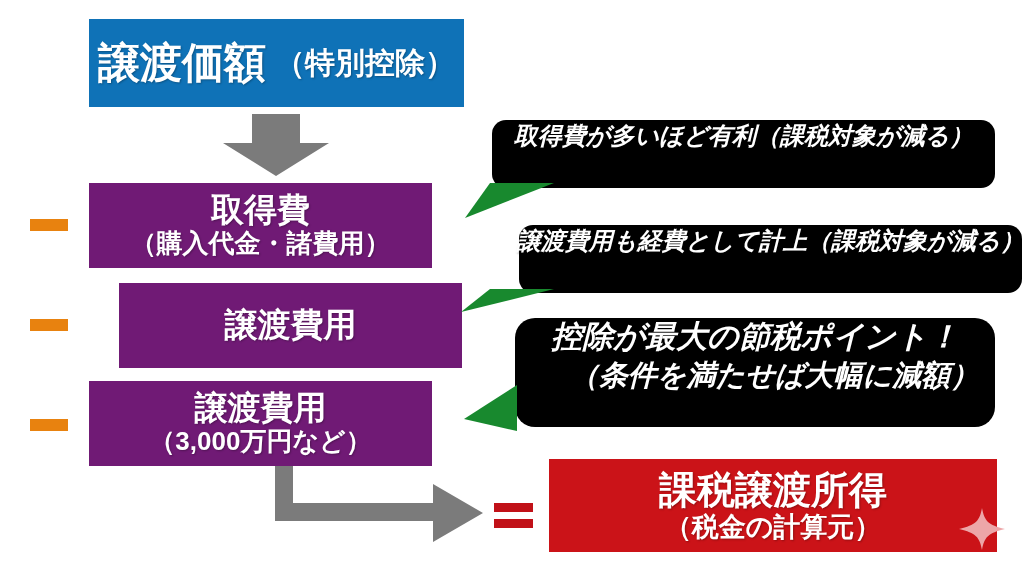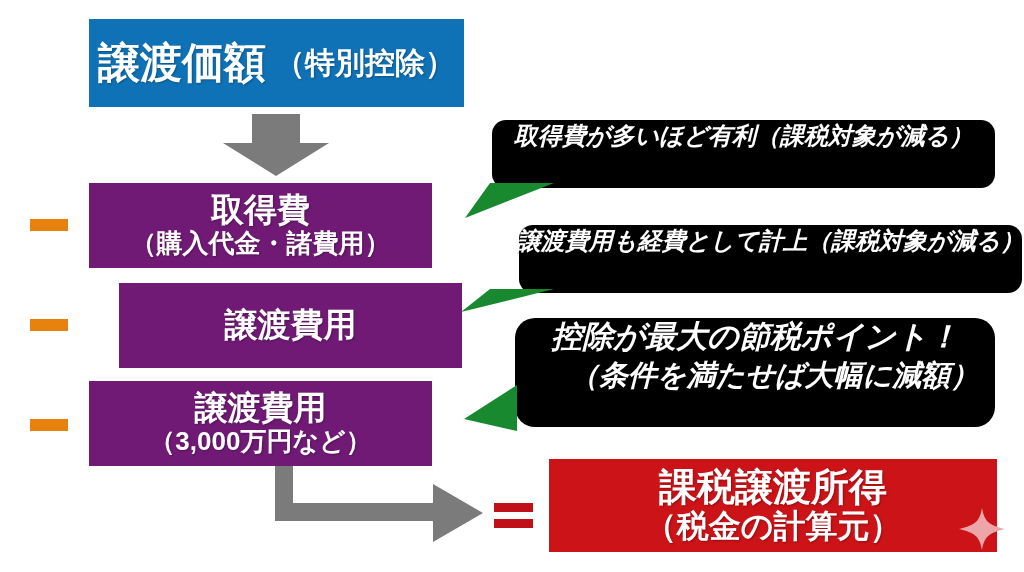--- a/index.html
+++ b/index.html
@@ -56,21 +56,21 @@
   #callout-1{left:519px;top:225px;width:503px;height:68px;border-radius:14px;font-size:24px;}
   #callout-2{left:515px;top:318px;width:480px;height:109px;border-radius:20px;line-height:1.25;}
   #callout-2 .line1{font-size:31px;}
   #callout-2 .line2{font-size:29px;margin-left:39px;}
   
   #result-box{
     left:549px;top:459px;width:448px;height:93px;
     background:#cb1318;line-height:1.12;white-space:nowrap;align-items:center;
   }
   #result-box .main{font-size:38px;}
-  #result-box .sub{font-size:32px;}
+  #result-box .sub{font-size:27px;}
   
   #equals{position:absolute;left:494px;top:503px;width:39px;z-index:2;}
   #equals .bar{width:39px;height:9px;background:#c11118;}
   #equals .bar + .bar{margin-top:7px;}
   
   #shapes{position:absolute;left:0;top:0;z-index:3;pointer-events:none;}
 </style>
 </head>
 <body>
 

